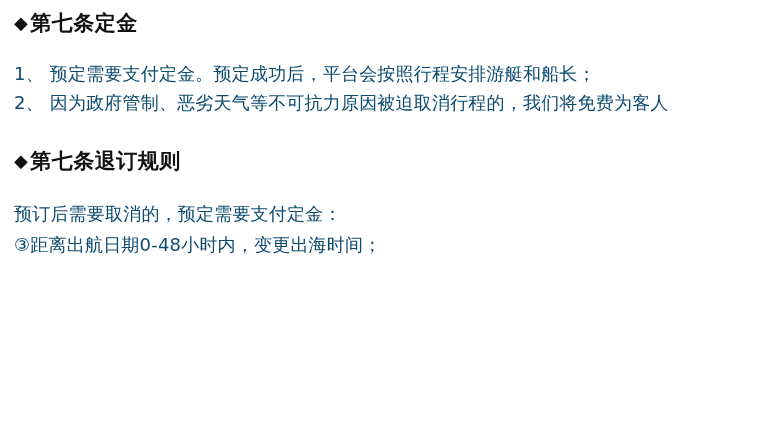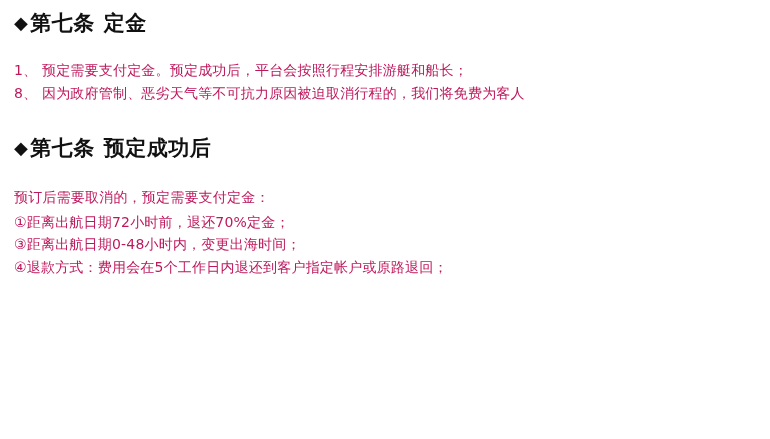--- a/index.html
+++ b/index.html
@@ -41,26 +41,25 @@
     color: #111111;
     position: relative;
     top: -1px;
   }
   .heading-number {
     font-weight: bold;
     font-family: Liberation Serif, serif;
   }
   .heading-title {
     font-weight: bold;
-    margin-left: 9px;
   }
   .body-block {
-    font-size: 14px;
+    font-size: 18px;
     line-height: 1.62;
-    color: #be185d;
+    color: #0c4a6e;
     letter-spacing: 0.2px;
   }
   .para {
     margin: 0;
   }
   #section-deposit .section-heading {
     margin-bottom: 22px;
   }
   #section-deposit .body-block {
     margin-bottom: 30px;
@@ -81,31 +80,29 @@
 <div class="page">
 
   <div class="section" id="section-deposit">
     <div class="section-heading">
       <span class="diamond-icon">◆</span>
       <span class="heading-number">第七条</span>
       <span class="heading-title">定金</span>
     </div>
     <div class="body-block">
       <p class="para">1、 预定需要支付定金。预定成功后，平台会按照行程安排游艇和船长；</p>
-      <p class="para">8、 因为政府管制、恶劣天气等不可抗力原因被迫取消行程的，我们将免费为客人</p>
+      <p class="para">2、 因为政府管制、恶劣天气等不可抗力原因被迫取消行程的，我们将免费为客人</p>
     </div>
   </div>
 
   <div class="section" id="section-refund">
     <div class="section-heading">
       <span class="diamond-icon">◆</span>
       <span class="heading-number">第七条</span>
-      <span class="heading-title">预定成功后</span>
+      <span class="heading-title">退订规则</span>
     </div>
     <div class="body-block">
       <p class="intro-line">预订后需要取消的，预定需要支付定金：</p>
-      <p class="list-line">①距离出航日期72小时前，退还70%定金；</p>
       <p class="list-line">③距离出航日期0-48小时内，变更出海时间；</p>
-      <p class="list-line">④退款方式：费用会在5个工作日内退还到客户指定帐户或原路退回；</p>
     </div>
   </div>
 
 </div>
 
 </body></html>

